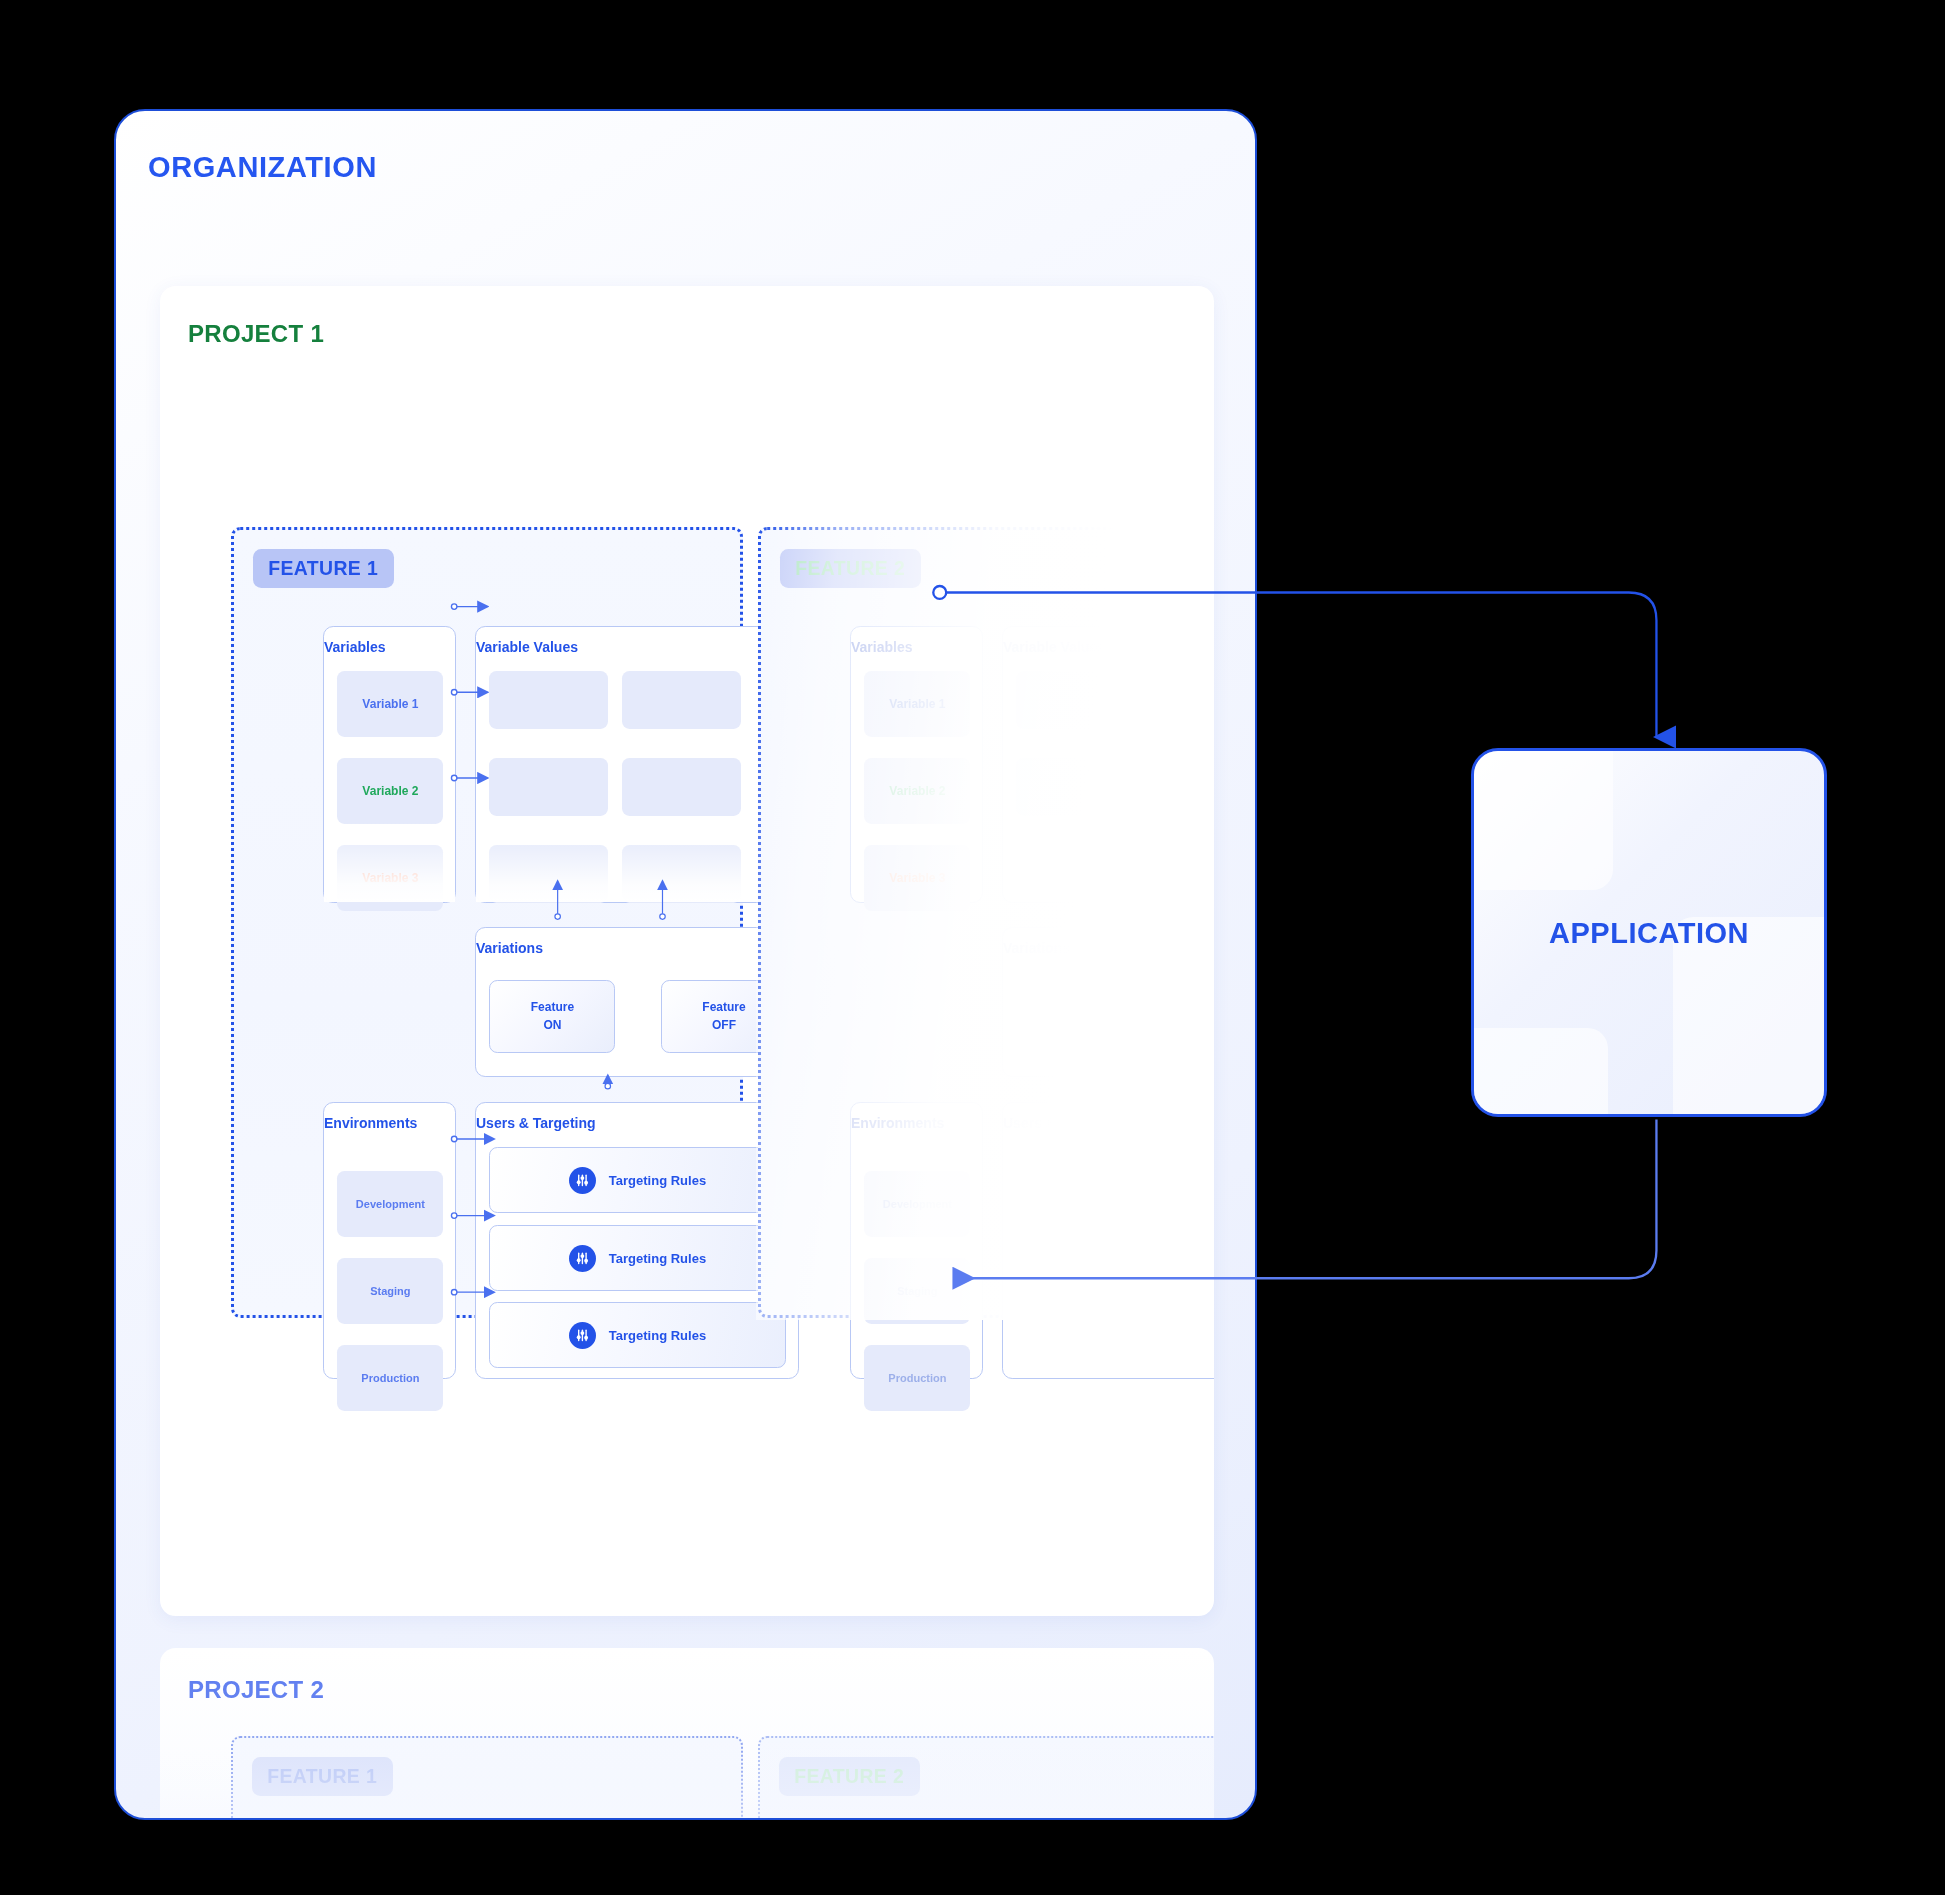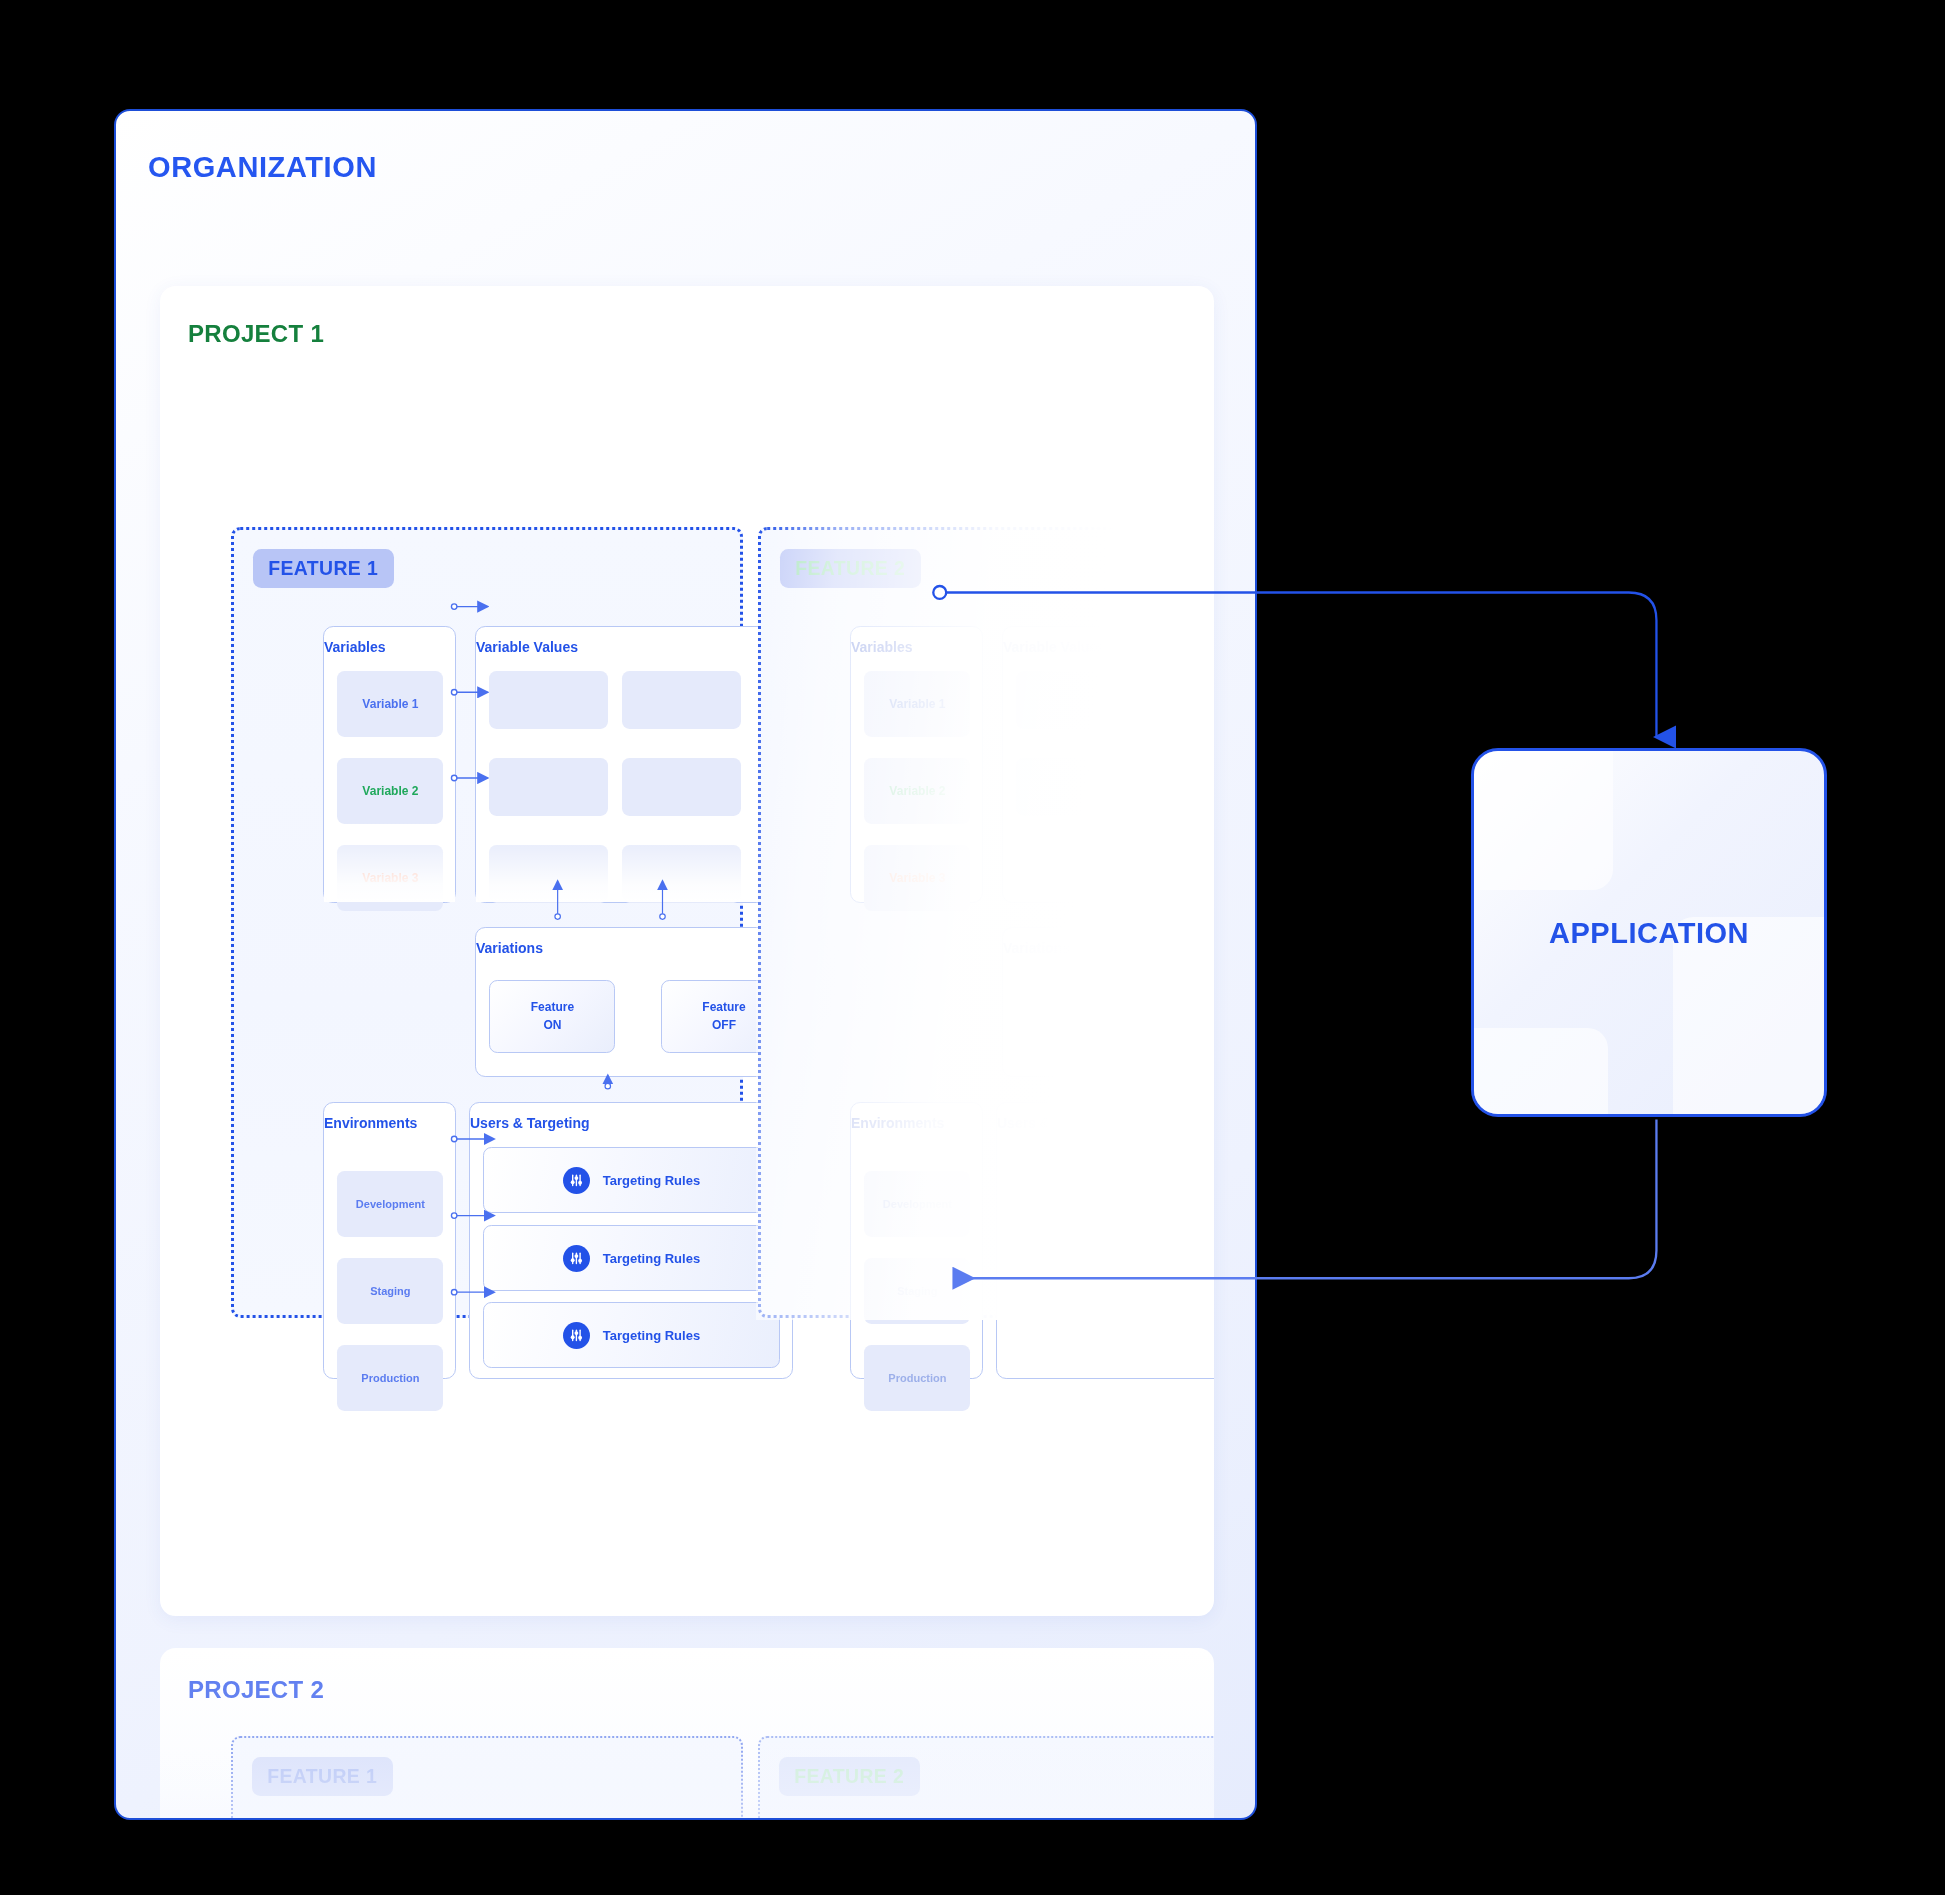--- a/index.html
+++ b/index.html
@@ -10,21 +10,21 @@
     overflow: hidden;
   }
   #root { position: relative; width: 1946px; height: 1896px; }
 
   
   .org-card {
     position: absolute;
     left: 114px; top: 109px;
     width: 1143px; height: 1711px;
     border: 2.8px solid #1d4ed8;
-    border-radius: 16px;
+    border-radius: 31px;
     background: linear-gradient(150deg, #ffffff 0%, #f7f9ff 28%, #eef2fe 72%, #e6ecfd 100%);
     overflow: hidden;
   }
   .org-title {
     position: absolute; left: 32px; top: 40px;
     font-size: 29px; font-weight: 700; letter-spacing: 0.6px;
     color: #2556f0;
   }
 
   
@@ -136,21 +136,21 @@
     border: 1.4px solid #b8c8f5;
     border-radius: 8.3px;
     background: linear-gradient(135deg, #ffffff 0%, #f4f6ff 55%, #e9eefc 100%);
     display: flex; flex-direction: column; align-items: center; justify-content: center;
     color: #2352e8; font-size: 12px; font-weight: 700; line-height: 1.42;
     text-align: center;
   }
 
   
   .envs-card   { left: 89px; top: 572px; width: 133px; height: 277px; }
-  .target-card { left: 235px; top: 572px; width: 324px; height: 277px; }
+  .target-card { left: 241px; top: 572px; width: 324px; height: 277px; }
 
   .env-chip {
     position: absolute;
     left: 13.4px; width: 106px; height: 66px;
     border-radius: 7.4px;
     background: #e5eafb;
     display: flex; align-items: center; justify-content: center;
     font-size: 11px; font-weight: 700;
     color: #5b7cf0;
     margin-top: 24px;

